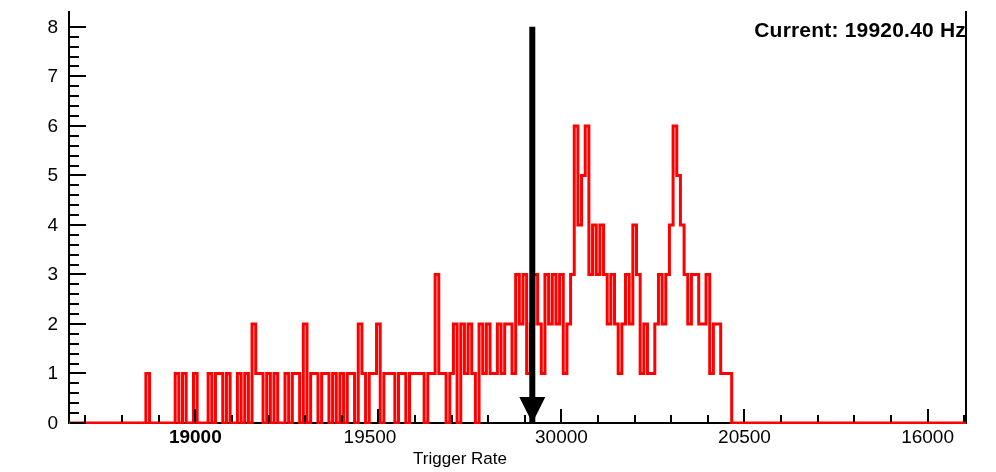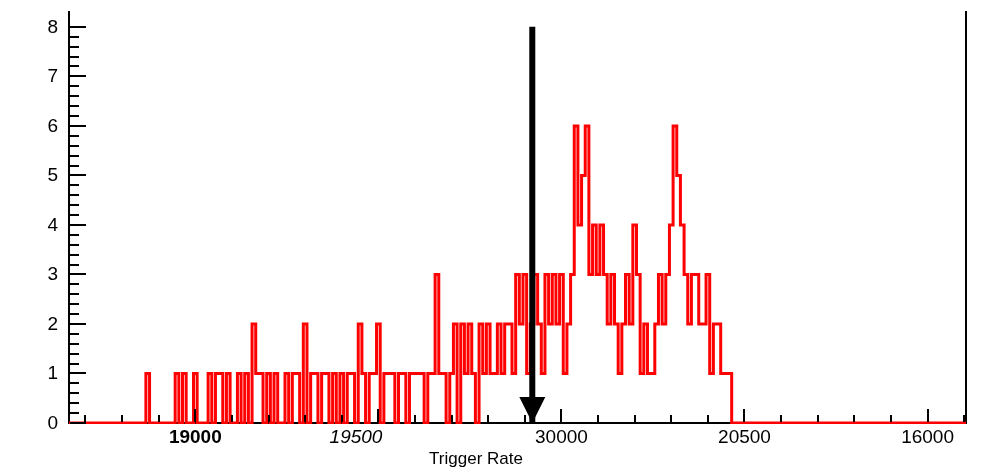--- a/index.html
+++ b/index.html
@@ -30,20 +30,21 @@
 
   
   #hist-svg{position:absolute;left:0;top:0;width:899px;height:413px;}
   #marker-svg{position:absolute;left:0;top:0;width:899px;height:413px;}
 </style>
 </head>
 <body>
 
 <div id="root">
 
+  <div id="plot-title" style="right:30px;top:18px;">Current: 19920.40 Hz</div>
 
   <div id="frame">
 
     <div class="axis-line" id="axis-left"></div>
     <div class="axis-line" id="axis-right"></div>
     <div class="axis-line" id="axis-bottom"></div>
 
     <svg id="hist-svg" viewBox="0 0 899 413" preserveAspectRatio="none">
       <polyline id="hist-path" fill="none" stroke="#ff0000" stroke-width="3" stroke-linejoin="miter" stroke-linecap="butt" points="1.00,412.00 1.00,412.00 4.66,412.00 4.66,412.00 8.32,412.00 8.32,412.00 11.98,412.00 11.98,412.00 15.64,412.00 15.64,412.00 19.31,412.00 19.31,412.00 22.97,412.00 22.97,412.00 26.63,412.00 26.63,412.00 30.29,412.00 30.29,412.00 33.95,412.00 33.95,412.00 37.61,412.00 37.61,412.00 41.27,412.00 41.27,412.00 44.93,412.00 44.93,412.00 48.60,412.00 48.60,412.00 52.26,412.00 52.26,412.00 55.92,412.00 55.92,412.00 59.58,412.00 59.58,412.00 63.24,412.00 63.24,412.00 66.90,412.00 66.90,412.00 70.56,412.00 70.56,412.00 74.22,412.00 74.22,412.00 77.89,412.00 77.89,362.48 81.55,362.48 81.55,412.00 85.21,412.00 85.21,412.00 88.87,412.00 88.87,412.00 92.53,412.00 92.53,412.00 96.19,412.00 96.19,412.00 99.85,412.00 99.85,412.00 103.51,412.00 103.51,412.00 107.18,412.00 107.18,362.48 110.84,362.48 110.84,412.00 114.50,412.00 114.50,362.48 118.16,362.48 118.16,412.00 121.82,412.00 121.82,412.00 125.48,412.00 125.48,362.48 129.14,362.48 129.14,412.00 132.80,412.00 132.80,412.00 136.47,412.00 136.47,412.00 140.13,412.00 140.13,362.48 143.79,362.48 143.79,412.00 147.45,412.00 147.45,362.48 151.11,362.48 151.11,362.48 154.77,362.48 154.77,412.00 158.43,412.00 158.43,362.48 162.09,362.48 162.09,412.00 165.76,412.00 165.76,412.00 169.42,412.00 169.42,362.48 173.08,362.48 173.08,412.00 176.74,412.00 176.74,362.48 180.40,362.48 180.40,412.00 184.06,412.00 184.06,312.96 187.72,312.96 187.72,362.48 191.38,362.48 191.38,362.48 195.04,362.48 195.04,412.00 198.71,412.00 198.71,362.48 202.37,362.48 202.37,412.00 206.03,412.00 206.03,362.48 209.69,362.48 209.69,412.00 213.35,412.00 213.35,412.00 217.01,412.00 217.01,362.48 220.67,362.48 220.67,412.00 224.33,412.00 224.33,362.48 228.00,362.48 228.00,362.48 231.66,362.48 231.66,412.00 235.32,412.00 235.32,312.96 238.98,312.96 238.98,412.00 242.64,412.00 242.64,362.48 246.30,362.48 246.30,362.48 249.96,362.48 249.96,412.00 253.62,412.00 253.62,362.48 257.29,362.48 257.29,362.48 260.95,362.48 260.95,412.00 264.61,412.00 264.61,362.48 268.27,362.48 268.27,412.00 271.93,412.00 271.93,362.48 275.59,362.48 275.59,412.00 279.25,412.00 279.25,362.48 282.91,362.48 282.91,362.48 286.58,362.48 286.58,412.00 290.24,412.00 290.24,312.96 293.90,312.96 293.90,362.48 297.56,362.48 297.56,412.00 301.22,412.00 301.22,362.48 304.88,362.48 304.88,362.48 308.54,362.48 308.54,312.96 312.20,312.96 312.20,412.00 315.87,412.00 315.87,362.48 319.53,362.48 319.53,362.48 323.19,362.48 323.19,362.48 326.85,362.48 326.85,412.00 330.51,412.00 330.51,362.48 334.17,362.48 334.17,362.48 337.83,362.48 337.83,412.00 341.49,412.00 341.49,362.48 345.16,362.48 345.16,362.48 348.82,362.48 348.82,362.48 352.48,362.48 352.48,362.48 356.14,362.48 356.14,412.00 359.80,412.00 359.80,362.48 363.46,362.48 363.46,362.48 367.12,362.48 367.12,263.45 370.78,263.45 370.78,362.48 374.44,362.48 374.44,362.48 378.11,362.48 378.11,412.00 381.77,412.00 381.77,362.48 385.43,362.48 385.43,312.96 389.09,312.96 389.09,412.00 392.75,412.00 392.75,312.96 396.41,312.96 396.41,362.48 400.07,362.48 400.07,312.96 403.73,312.96 403.73,362.48 407.40,362.48 407.40,412.00 411.06,412.00 411.06,312.96 414.72,312.96 414.72,362.48 418.38,362.48 418.38,312.96 422.04,312.96 422.04,362.48 425.70,362.48 425.70,362.48 429.36,362.48 429.36,312.96 433.02,312.96 433.02,362.48 436.69,362.48 436.69,312.96 440.35,312.96 440.35,312.96 444.01,312.96 444.01,362.48 447.67,362.48 447.67,263.45 451.33,263.45 451.33,312.96 454.99,312.96 454.99,263.45 458.65,263.45 458.65,362.48 462.31,362.48 462.31,312.96 465.98,312.96 465.98,263.45 469.64,263.45 469.64,312.96 473.30,312.96 473.30,362.48 476.96,362.48 476.96,263.45 480.62,263.45 480.62,312.96 484.28,312.96 484.28,263.45 487.94,263.45 487.94,312.96 491.60,312.96 491.60,263.45 495.27,263.45 495.27,362.48 498.93,362.48 498.93,312.96 502.59,312.96 502.59,263.45 506.25,263.45 506.25,114.89 509.91,114.89 509.91,213.93 513.57,213.93 513.57,164.41 517.23,164.41 517.23,114.89 520.89,114.89 520.89,263.45 524.56,263.45 524.56,213.93 528.22,213.93 528.22,263.45 531.88,263.45 531.88,213.93 535.54,213.93 535.54,263.45 539.20,263.45 539.20,312.96 542.86,312.96 542.86,263.45 546.52,263.45 546.52,312.96 550.18,312.96 550.18,362.48 553.84,362.48 553.84,312.96 557.51,312.96 557.51,263.45 561.17,263.45 561.17,312.96 564.83,312.96 564.83,213.93 568.49,213.93 568.49,263.45 572.15,263.45 572.15,362.48 575.81,362.48 575.81,312.96 579.47,312.96 579.47,362.48 583.13,362.48 583.13,362.48 586.80,362.48 586.80,312.96 590.46,312.96 590.46,263.45 594.12,263.45 594.12,312.96 597.78,312.96 597.78,263.45 601.44,263.45 601.44,213.93 605.10,213.93 605.10,114.89 608.76,114.89 608.76,164.41 612.42,164.41 612.42,213.93 616.09,213.93 616.09,263.45 619.75,263.45 619.75,312.96 623.41,312.96 623.41,263.45 627.07,263.45 627.07,263.45 630.73,263.45 630.73,312.96 634.39,312.96 634.39,312.96 638.05,312.96 638.05,263.45 641.71,263.45 641.71,362.48 645.38,362.48 645.38,312.96 649.04,312.96 649.04,312.96 652.70,312.96 652.70,362.48 656.36,362.48 656.36,362.48 660.02,362.48 660.02,362.48 663.68,362.48 663.68,412.00 667.34,412.00 667.34,412.00 671.00,412.00 671.00,412.00 674.67,412.00 674.67,412.00 678.33,412.00 678.33,412.00 681.99,412.00 681.99,412.00 685.65,412.00 685.65,412.00 689.31,412.00 689.31,412.00 692.97,412.00 692.97,412.00 696.63,412.00 696.63,412.00 700.29,412.00 700.29,412.00 703.96,412.00 703.96,412.00 707.62,412.00 707.62,412.00 711.28,412.00 711.28,412.00 714.94,412.00 714.94,412.00 718.60,412.00 718.60,412.00 722.26,412.00 722.26,412.00 725.92,412.00 725.92,412.00 729.58,412.00 729.58,412.00 733.24,412.00 733.24,412.00 736.91,412.00 736.91,412.00 740.57,412.00 740.57,412.00 744.23,412.00 744.23,412.00 747.89,412.00 747.89,412.00 751.55,412.00 751.55,412.00 755.21,412.00 755.21,412.00 758.87,412.00 758.87,412.00 762.53,412.00 762.53,412.00 766.20,412.00 766.20,412.00 769.86,412.00 769.86,412.00 773.52,412.00 773.52,412.00 777.18,412.00 777.18,412.00 780.84,412.00 780.84,412.00 784.50,412.00 784.50,412.00 788.16,412.00 788.16,412.00 791.82,412.00 791.82,412.00 795.49,412.00 795.49,412.00 799.15,412.00 799.15,412.00 802.81,412.00 802.81,412.00 806.47,412.00 806.47,412.00 810.13,412.00 810.13,412.00 813.79,412.00 813.79,412.00 817.45,412.00 817.45,412.00 821.11,412.00 821.11,412.00 824.78,412.00 824.78,412.00 828.44,412.00 828.44,412.00 832.10,412.00 832.10,412.00 835.76,412.00 835.76,412.00 839.42,412.00 839.42,412.00 843.08,412.00 843.08,412.00 846.74,412.00 846.74,412.00 850.40,412.00 850.40,412.00 854.07,412.00 854.07,412.00 857.73,412.00 857.73,412.00 861.39,412.00 861.39,412.00 865.05,412.00 865.05,412.00 868.71,412.00 868.71,412.00 872.37,412.00 872.37,412.00 876.03,412.00 876.03,412.00 879.69,412.00 879.69,412.00 883.36,412.00 883.36,412.00 887.02,412.00 887.02,412.00 890.68,412.00 890.68,412.00 894.34,412.00 894.34,412.00 898.00,412.00 898.00,412.00 898.00,412.00"></polyline>
     </svg>
@@ -131,20 +132,20 @@
       <div class="ylabel" style="left: 30px; width: 28px; top: 313.964px;">2</div>
       <div class="ylabel" style="left: 30px; width: 28px; top: 264.446px;">3</div>
       <div class="ylabel" style="left: 30px; width: 28px; top: 214.928px;">4</div>
       <div class="ylabel" style="left: 30px; width: 28px; top: 165.41px;">5</div>
       <div class="ylabel" style="left: 30px; width: 28px; top: 115.892px;">6</div>
       <div class="ylabel" style="left: 30px; width: 28px; top: 66.3735px;">7</div>
       <div class="ylabel" style="left: 30px; width: 28px; top: 16.8554px;">8</div>
     </div>
   <div id="xlabels">
       <div class="xlabel" style="left: 195.312px; top: 426px; font-weight: bold;">19000</div>
-      <div class="xlabel" style="left: 356px; top: 426px; font-style: italic;">19500</div>
+      <div class="xlabel" style="left: 370px; top: 426px;">19500</div>
       <div class="xlabel" style="left: 561.435px; top: 426px;">30000</div>
       <div class="xlabel" style="left: 744.496px; top: 426px;">20500</div>
       <div class="xlabel" style="left: 927.557px; top: 426px;">16000</div>
     </div>
 
-  <div id="xaxis-title" style="left:476px;top:449px;transform:translateX(-50%);">Trigger Rate</div>
+  <div id="xaxis-title" style="left:460px;top:449px;transform:translateX(-50%);">Trigger Rate</div>
 </div>
 
 </body></html>

